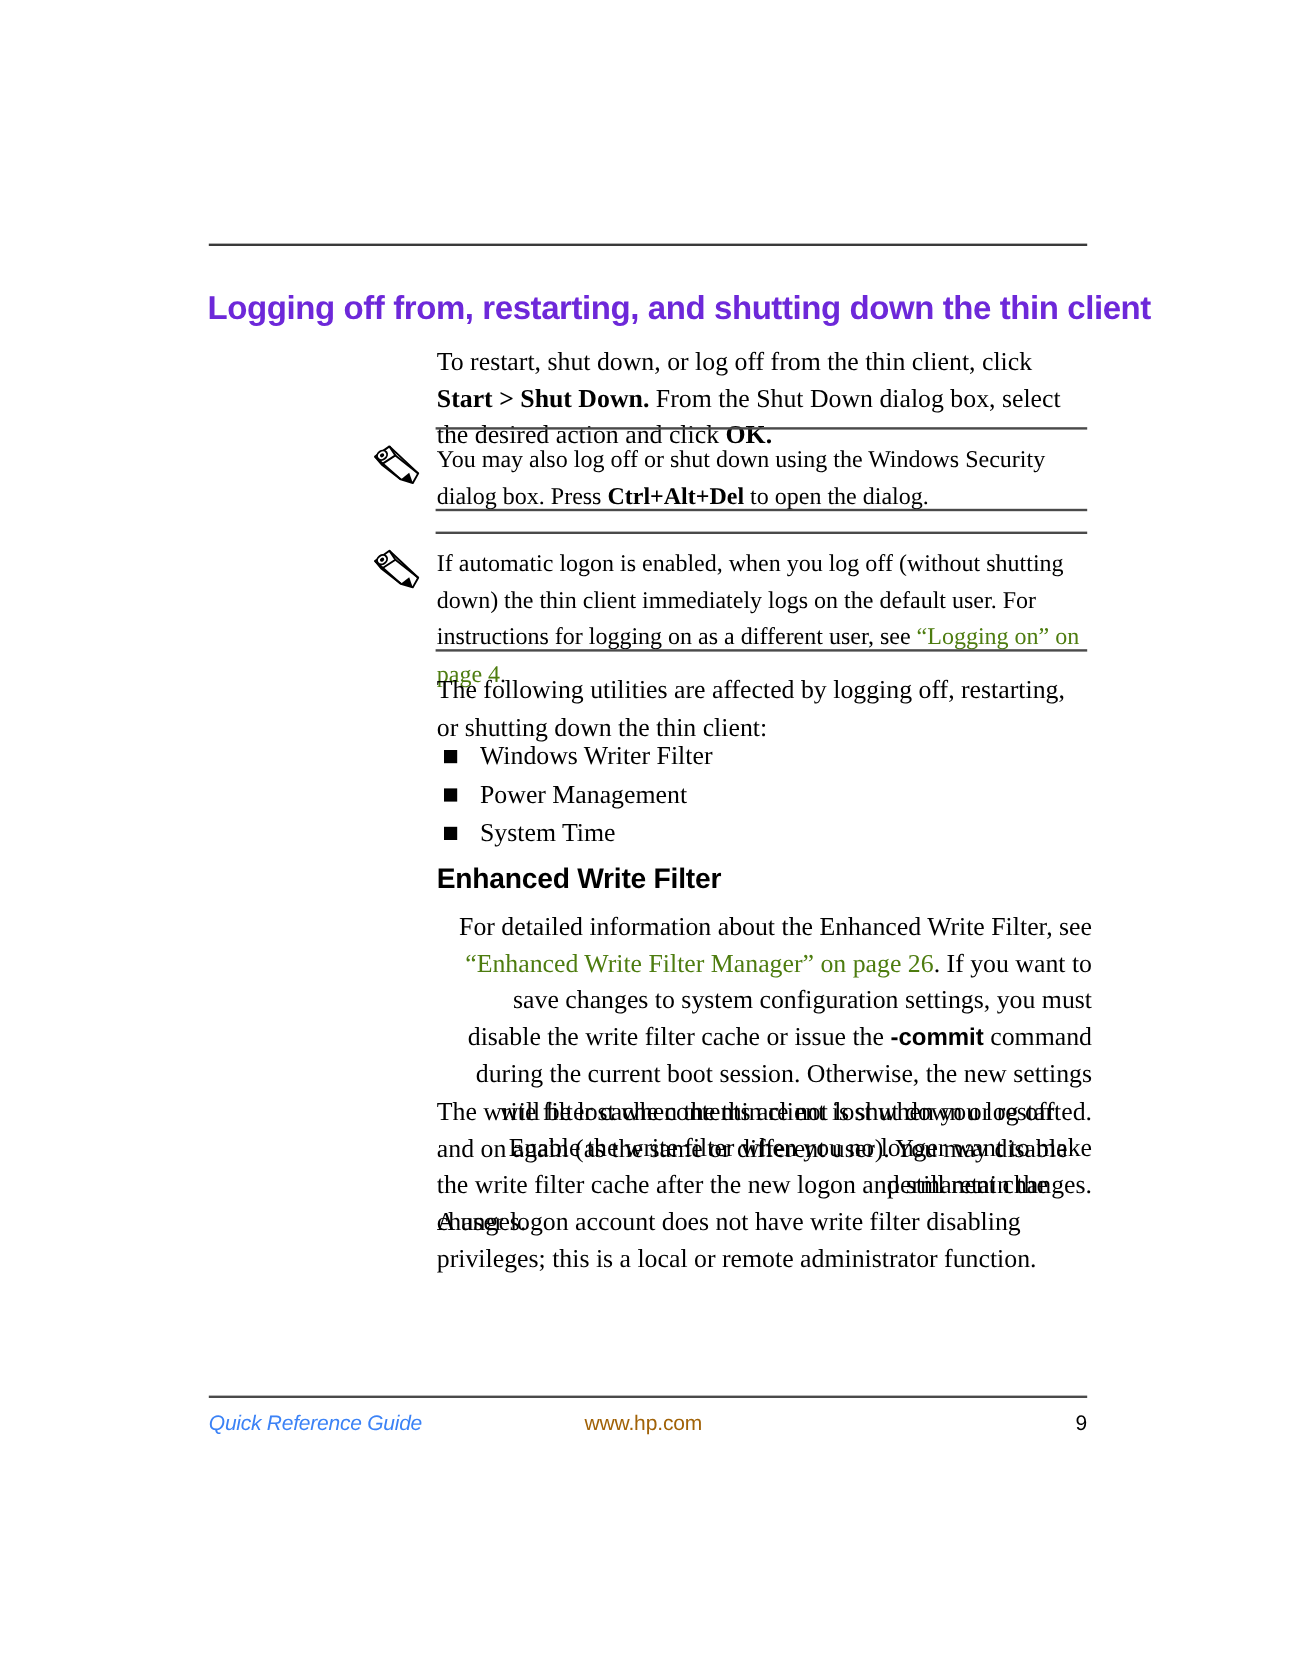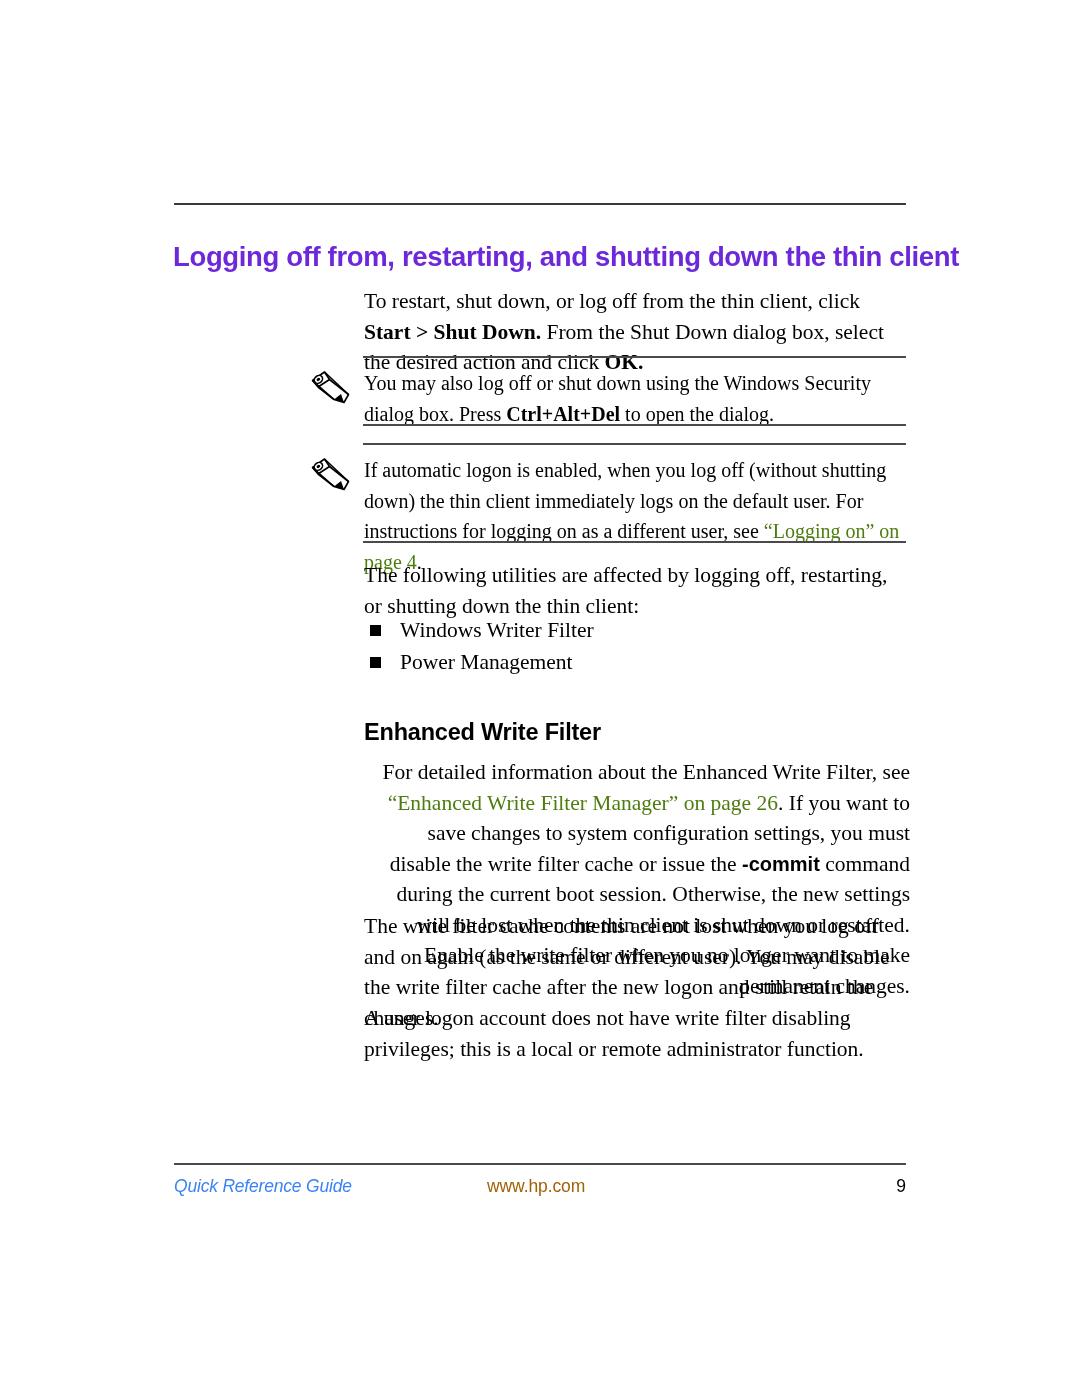--- a/index.html
+++ b/index.html
@@ -227,20 +227,24 @@
 
   <div class="bullets">
     <div class="bullet-row">
       <span class="bullet-mark"></span>
       <span class="bullet-text">Windows Writer Filter</span>
     </div>
     <div class="bullet-row">
       <span class="bullet-mark"></span>
       <span class="bullet-text">Power Management</span>
     </div>
+    <div class="bullet-row">
+      <span class="bullet-mark"></span>
+      <span class="bullet-text">System Time</span>
+    </div>
   </div>
 
   <div class="h2">Enhanced Write Filter</div>
 
   <div class="body-col" style="top:757px;text-align:right;">
     <span>For detailed information about the Enhanced Write Filter, see </span><span class="link">“Enhanced Write Filter Manager” on page 26</span><span>. If you want to save changes to system configuration settings, you must disable the write filter cache or issue the </span><span class="mono-bold">-commit</span><span> command during the current boot session. Otherwise, the new settings will be lost when the thin client is shut down or restarted. Enable the write filter when you no longer want to make permanent changes.</span>
   </div>
 
   <div class="body-col" style="top:911px;">The write filter cache contents are not lost when you log off and on again (as the same or different user). You may disable the write filter cache after the new logon and still retain the changes.</div>
 

